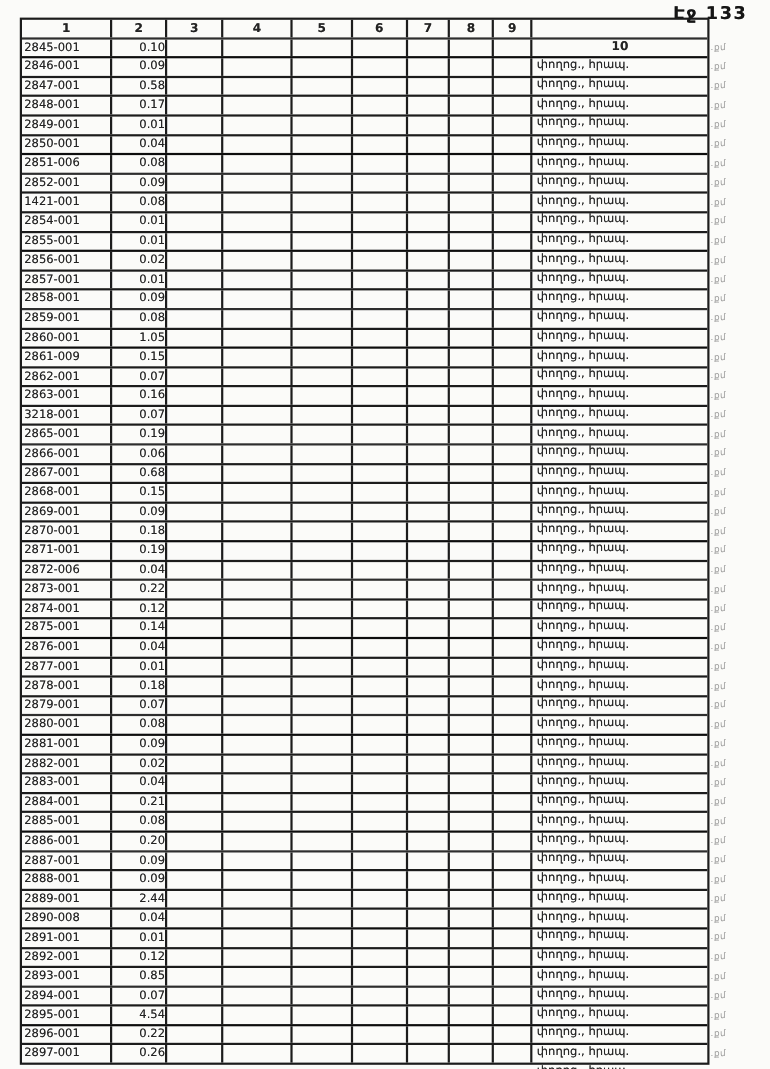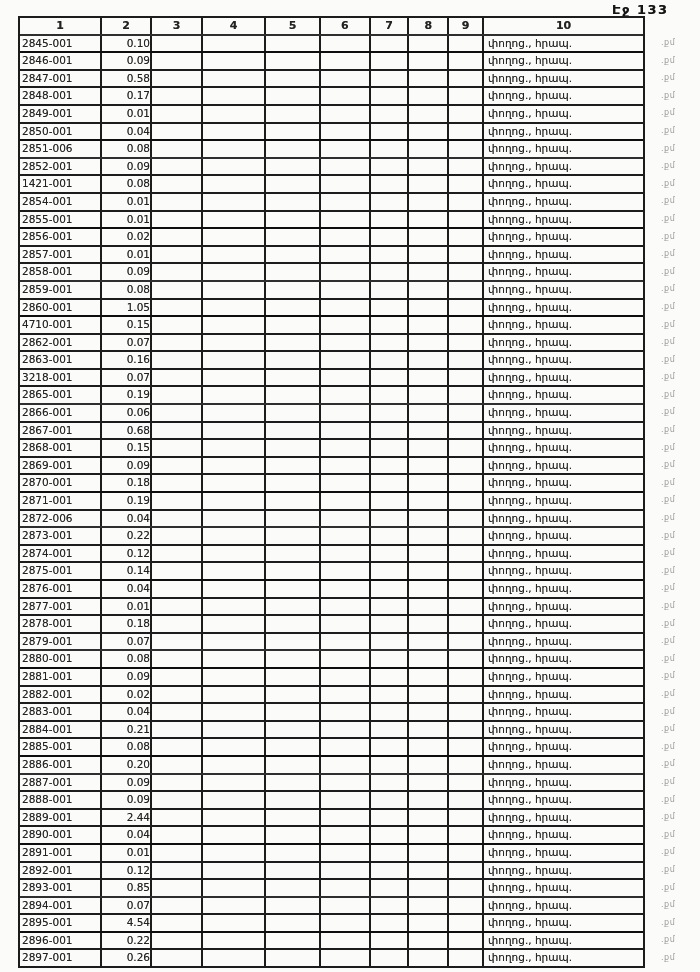--- a/index.html
+++ b/index.html
@@ -5,21 +5,21 @@
   html,body{margin:0;padding:0;}
   body{
     width:700px;height:972px;position:relative;overflow:hidden;
     background:#fbfbf9;
     font-family:"DejaVu Sans",sans-serif;
     color:#232323;
     -webkit-font-smoothing:antialiased;
   }
   .page-num{
     position:absolute;top:2px;left:612px;
-    font-size:13px;font-weight:700;letter-spacing:1.5px;color:#151515;
+    font-size:16px;font-weight:700;letter-spacing:1.5px;color:#151515;
     text-shadow:0 0 .5px rgba(0,0,0,.55);
     text-align:right;
   }
   .table-area{
     position:absolute;left:18px;top:16px;width:680px;display:flex;align-items:flex-start;
   }
   .grid{
     width:627px;box-sizing:border-box;
     border:2px solid #1c1c1c;
     background:transparent;
@@ -42,26 +42,26 @@
   .cell:last-child{border-right:none;}
   .c1{width:13.2%;padding-left:2px;text-align:left;}
   .c2{width:8.0%;text-align:right;}
   .c3{width:8.2%;}
   .c4{width:10.1%;}
   .c5{width:8.8%;}
   .c6{width:8.0%;}
   .c7{width:6.2%;}
   .c8{width:6.4%;}
   .c9{width:5.6%;}
-  .c10{flex:1;padding-left:4px;text-align:left;}
+  .c10{flex:1;padding-left:4px;text-align:left;margin-top:16px;}
   .header .cell{
     text-align:center;font-weight:700;font-size:11px;padding-left:0;
   }
   .marks{
-    margin-left:16px;padding-top:18px;
+    margin-left:1px;padding-top:18px;
     display:flex;flex-direction:column;
   }
   .mark{
     height:17.6px;line-height:17.6px;
     font-size:8px;color:#8d8d8d;opacity:.85;
     letter-spacing:.5px;
     filter:blur(.2px);
   }
 </style>
 </head>
@@ -269,21 +269,21 @@
         <div class="cell c3"></div>
         <div class="cell c4"></div>
         <div class="cell c5"></div>
         <div class="cell c6"></div>
         <div class="cell c7"></div>
         <div class="cell c8"></div>
         <div class="cell c9"></div>
         <div class="cell c10">փողոց., հրապ.</div>
       </div>
       <div class="row">
-        <div class="cell c1">4710-001</div>
+        <div class="cell c1">2861-009</div>
         <div class="cell c2">0.15</div>
         <div class="cell c3"></div>
         <div class="cell c4"></div>
         <div class="cell c5"></div>
         <div class="cell c6"></div>
         <div class="cell c7"></div>
         <div class="cell c8"></div>
         <div class="cell c9"></div>
         <div class="cell c10">փողոց., հրապ.</div>
       </div>
@@ -617,21 +617,21 @@
         <div class="cell c3"></div>
         <div class="cell c4"></div>
         <div class="cell c5"></div>
         <div class="cell c6"></div>
         <div class="cell c7"></div>
         <div class="cell c8"></div>
         <div class="cell c9"></div>
         <div class="cell c10">փողոց., հրապ.</div>
       </div>
       <div class="row">
-        <div class="cell c1">2890-001</div>
+        <div class="cell c1">2890-008</div>
         <div class="cell c2">0.04</div>
         <div class="cell c3"></div>
         <div class="cell c4"></div>
         <div class="cell c5"></div>
         <div class="cell c6"></div>
         <div class="cell c7"></div>
         <div class="cell c8"></div>
         <div class="cell c9"></div>
         <div class="cell c10">փողոց., հրապ.</div>
       </div>

